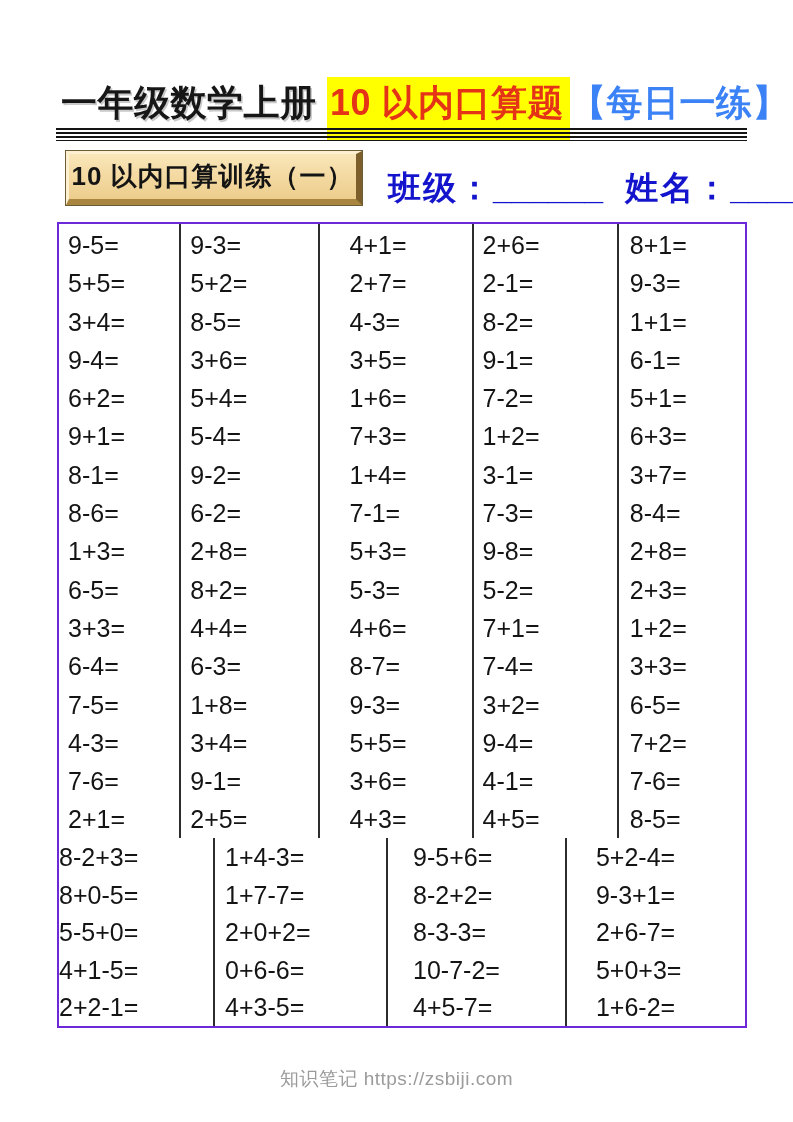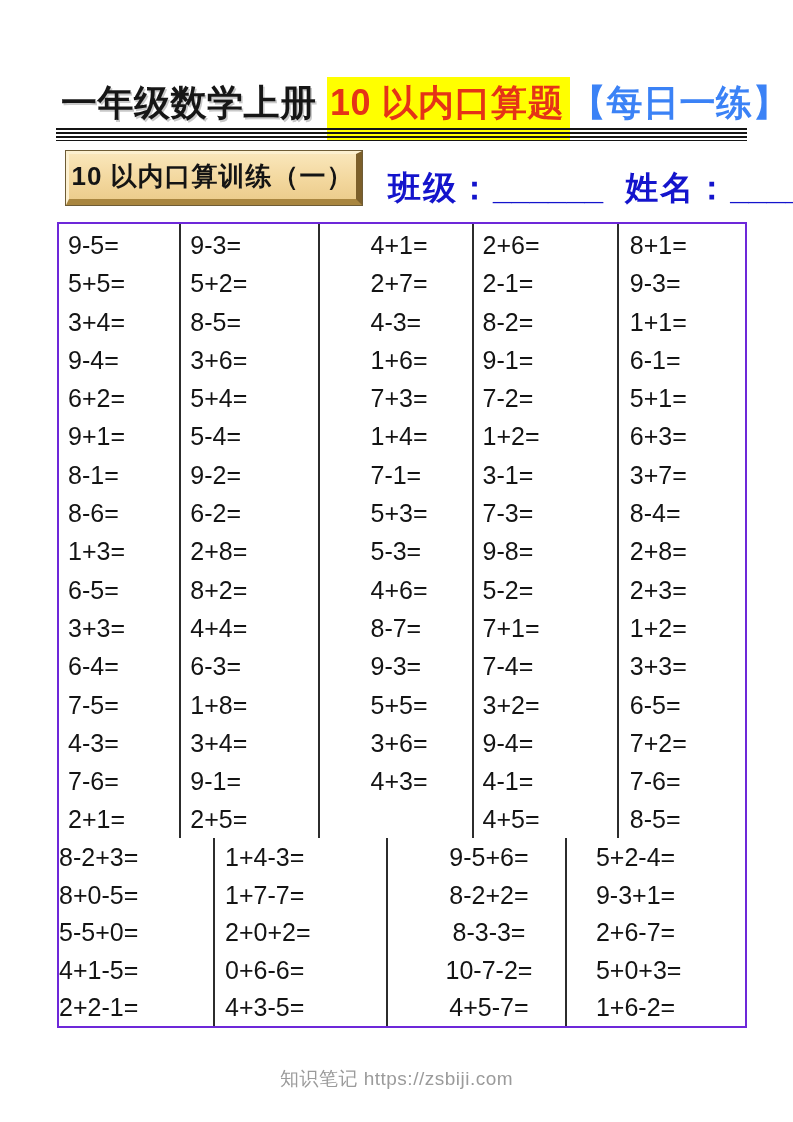--- a/index.html
+++ b/index.html
@@ -60,29 +60,29 @@
   .grid-top  .c1 { width:121px; } .grid-top  .c2 { width:140px; }
   .grid-top  .c3 { width:154px; } .grid-top  .c4 { width:146px; }
   .grid-top  .c5 { width:129px; }
   .grid-bottom .b1 { width:155px; } .grid-bottom .b2 { width:174px; }
   .grid-bottom .b3 { width:180px; } .grid-bottom .b4 { width:181px;padding-left:20px; }
   .grid-top .cell {
     height:38.3px; line-height:38.3px; font-size:25px;
     padding-left:9px; white-space:nowrap; margin-top:0;
   }
   .grid-top .col { padding-top:2px; }
-  .grid-top .c3 .cell { padding-left:29px;margin-left:21px; }
+  .grid-top .c3 .cell { padding-left:29px; }
   .grid-top .c5 .cell { padding-left:11px; }
   .grid-bottom .cell {
     height:37.6px; line-height:37.6px; font-size:25px;
     white-space:nowrap;
   }
   .grid-bottom .col { padding-top:1px; }
   .grid-bottom .b2 .cell { padding-left:10px; }
-  .grid-bottom .b3 .cell { padding-left:25px;text-align:center; }
+  .grid-bottom .b3 .cell { padding-left:25px; }
   .grid-bottom .b4 .cell { padding-left:9px; }
 
   
   .footer {
     position:absolute; left:0; width:100%; top:1066px; text-align:center;
     font-size:19px; color:#9b9b9b; letter-spacing:0.5px;
   }
 </style>
 </head>
 <body>
@@ -136,20 +136,21 @@
           <div class="cell">6-3=</div>
           <div class="cell">1+8=</div>
           <div class="cell">3+4=</div>
           <div class="cell">9-1=</div>
           <div class="cell">2+5=</div>
         </div>
       <div class="col c3">
           <div class="cell">4+1=</div>
           <div class="cell">2+7=</div>
           <div class="cell">4-3=</div>
+          <div class="cell">3+5=</div>
           <div class="cell">1+6=</div>
           <div class="cell">7+3=</div>
           <div class="cell">1+4=</div>
           <div class="cell">7-1=</div>
           <div class="cell">5+3=</div>
           <div class="cell">5-3=</div>
           <div class="cell">4+6=</div>
           <div class="cell">8-7=</div>
           <div class="cell">9-3=</div>
           <div class="cell">5+5=</div>

